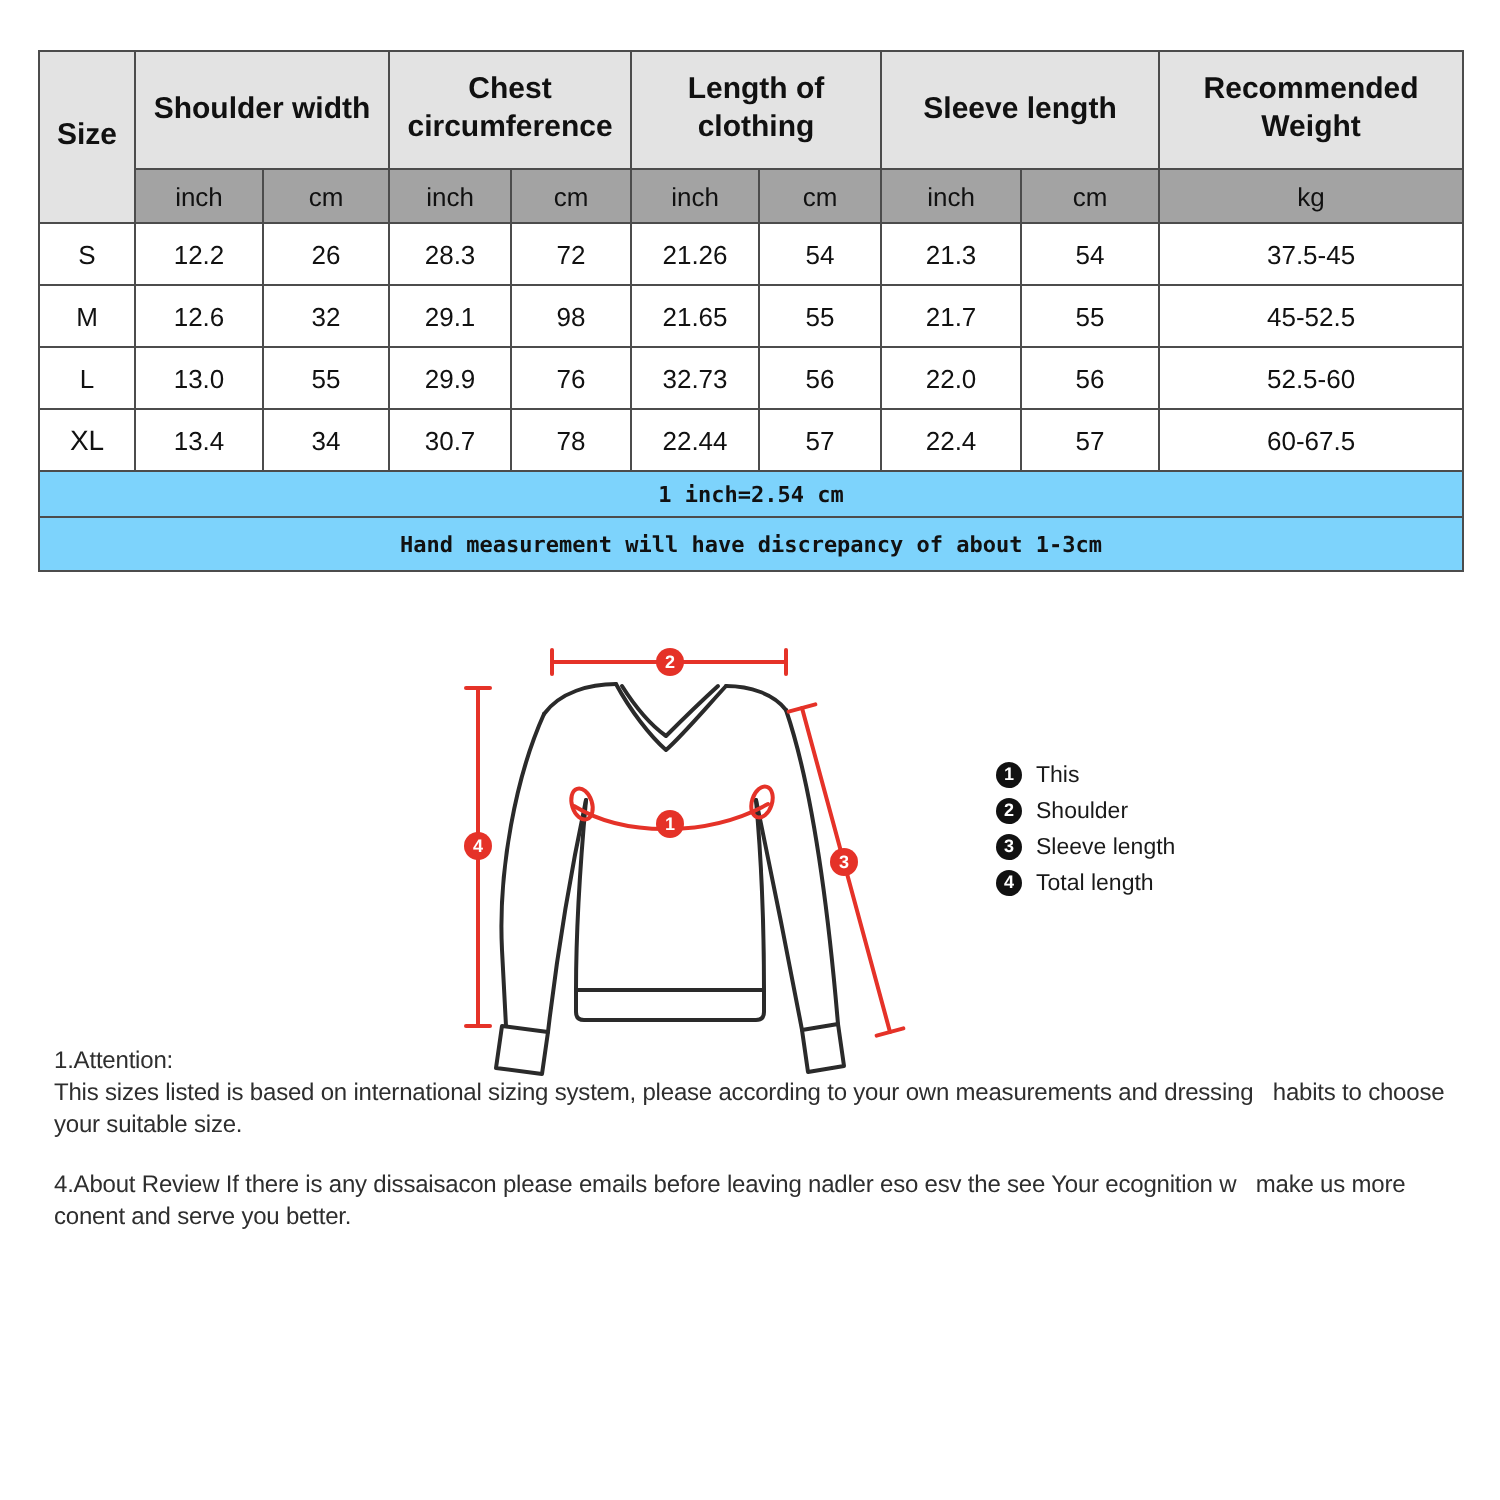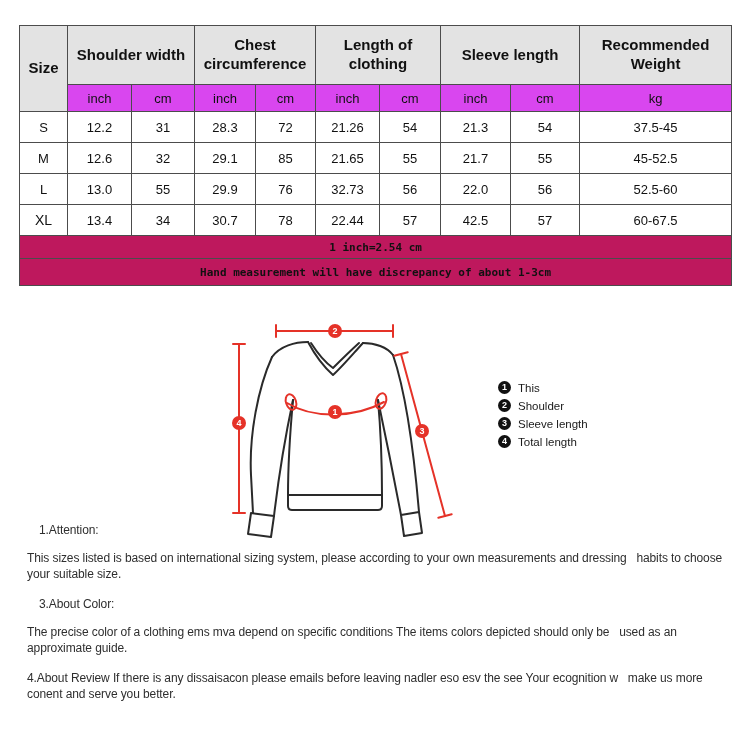--- a/index.html
+++ b/index.html
@@ -6,44 +6,44 @@
   .page{position:relative;width:750px;height:750px;background:#fff;
         font-family:"Liberation Sans",sans-serif;color:#1c1c1c;overflow:hidden;}
 
   
   table.size-table{position:absolute;left:19px;top:25px;width:712px;
     border-collapse:collapse;table-layout:fixed;
     font-family:"Liberation Sans",sans-serif;}
   table.size-table td{border:1px solid #4c4c4c;text-align:center;vertical-align:middle;
     padding:0;font-size:13px;color:#111;}
   tr.h1 td{height:58px;background:#e3e3e3;font-weight:bold;font-size:15px;line-height:1.25;}
-  tr.h2 td{height:26px;background:#d946ef;font-size:13px;}
+  tr.h2 td{height:26px;background:#a3a3a3;font-size:13px;}
   td.corner{background:#e3e3e3;font-weight:bold;font-size:15px;}
   tr.data td{height:30px;background:#fff;font-size:13px;}
-  tr.note td{background:#be185d;font-family:"DejaVu Sans Mono",monospace;
+  tr.note td{background:#7dd3fc;font-family:"DejaVu Sans Mono",monospace;
     font-weight:bold;font-size:11px;color:#111;}
   tr.note1 td{height:22px;}
   tr.note2 td{height:26px;margin-top:48px;}
 
   
   .diagram-svg{position:absolute;left:225px;top:313px;width:250px;height:235px;}
 
   
   .legend{position:absolute;left:498px;top:381px;font-size:11.5px;color:#1a1a1a;}
   .legend-row{display:flex;align-items:center;margin-bottom:5px;height:13px;}
   .legend-dot{display:inline-block;width:13px;height:13px;border-radius:50%;
     background:#111;color:#fff;font-size:9px;font-weight:bold;line-height:13px;
     text-align:center;margin-right:7px;flex:0 0 13px;}
 
   
   .notes{position:absolute;left:27px;top:522px;width:706px;
     font-size:12px;line-height:16px;color:#2e2e2e;letter-spacing:-0.1px;}
   .notes .sec{margin:0 0 14px 0;}
-  .notes .sec-title{white-space:pre-wrap;margin-left:12px;}
-  .notes .sec-body{white-space:pre-wrap;margin-top:12px;}
+  .notes .sec-title{white-space:pre-wrap;}
+  .notes .sec-body{white-space:pre-wrap;}
 </style>
 </head>
 <body>
 
 <div class="page">
 
   <table class="size-table">
     <colgroup>
       <col style="width:48px">
         <col style="width:64px">
@@ -73,35 +73,35 @@
         <td>inch</td>
         <td>cm</td>
         <td>inch</td>
         <td>cm</td>
         <td>kg</td>
       </tr>
 
       <tr class="data">
         <td>S</td>
         <td>12.2</td>
-        <td>31</td>
+        <td>26</td>
         <td>28.3</td>
         <td>72</td>
         <td>21.26</td>
         <td>54</td>
         <td>21.3</td>
         <td>54</td>
         <td>37.5-45</td>
       </tr>
       <tr class="data">
         <td>M</td>
         <td>12.6</td>
         <td>32</td>
         <td>29.1</td>
-        <td>85</td>
+        <td>98</td>
         <td>21.65</td>
         <td>55</td>
         <td>21.7</td>
         <td>55</td>
         <td>45-52.5</td>
       </tr>
       <tr class="data">
         <td>L</td>
         <td>13.0</td>
         <td>55</td>
@@ -114,21 +114,21 @@
         <td>52.5-60</td>
       </tr>
       <tr class="data">
         <td style="font-size:14px">XL</td>
         <td>13.4</td>
         <td>34</td>
         <td>30.7</td>
         <td>78</td>
         <td>22.44</td>
         <td>57</td>
-        <td>42.5</td>
+        <td>22.4</td>
         <td>57</td>
         <td>60-67.5</td>
       </tr>
 
       <tr class="note note1">
         <td colspan="10">1 inch=2.54 cm</td>
       </tr>
       <tr class="note note2">
         <td colspan="10">Hand measurement will have discrepancy of about 1-3cm</td>
       </tr>
@@ -232,23 +232,18 @@
 
   <div class="notes">
     <div class="sec">
       <div class="sec-title">1.Attention:</div>
       <div class="sec-body">This sizes listed is based on international sizing system, please according to your own measurements and dressing   habits to choose
 your suitable size.</div>
     </div>
     <div class="sec">
     </div>
     <div class="sec">
-      <div class="sec-title">3.About Color:</div>
-      <div class="sec-body">The precise color of a clothing ems mva depend on specific conditions The items colors depicted should only be   used as an
-approximate guide.</div>
-    </div>
-    <div class="sec">
       <div class="sec-body">4.About Review If there is any dissaisacon please emails before leaving nadler eso esv the see Your ecognition w   make us more
 conent and serve you better.</div>
     </div>
   </div>
 
 </div>
 
 </body></html>

